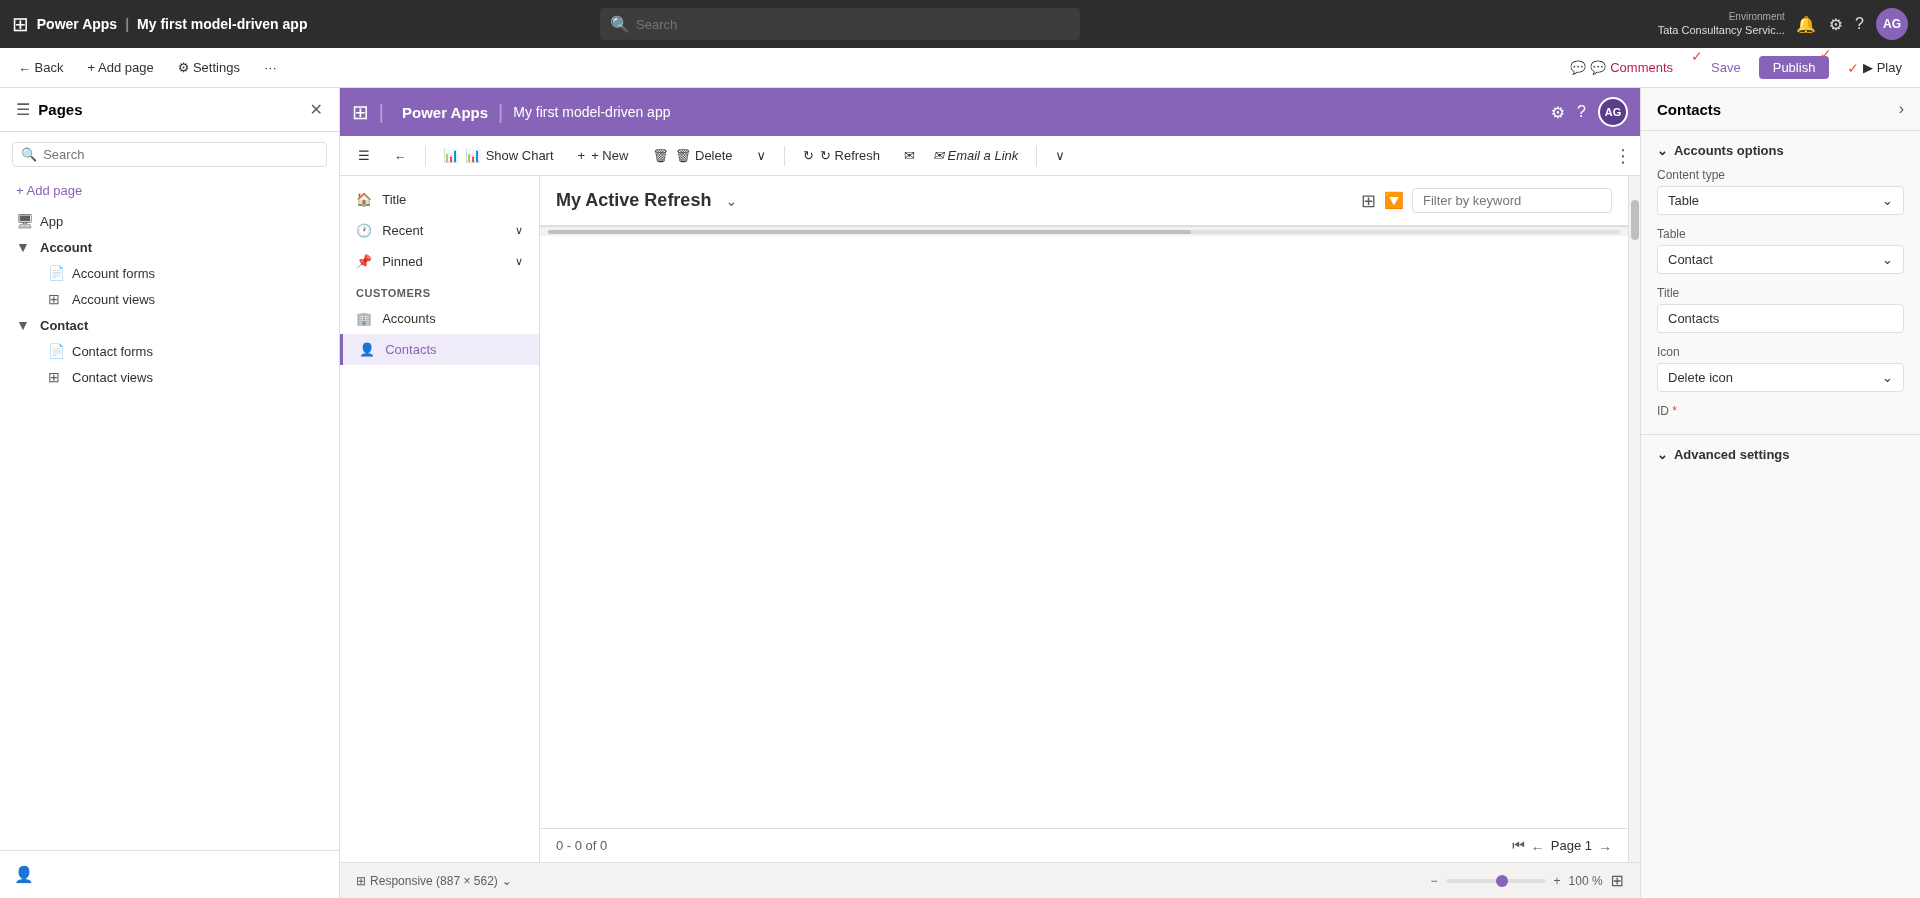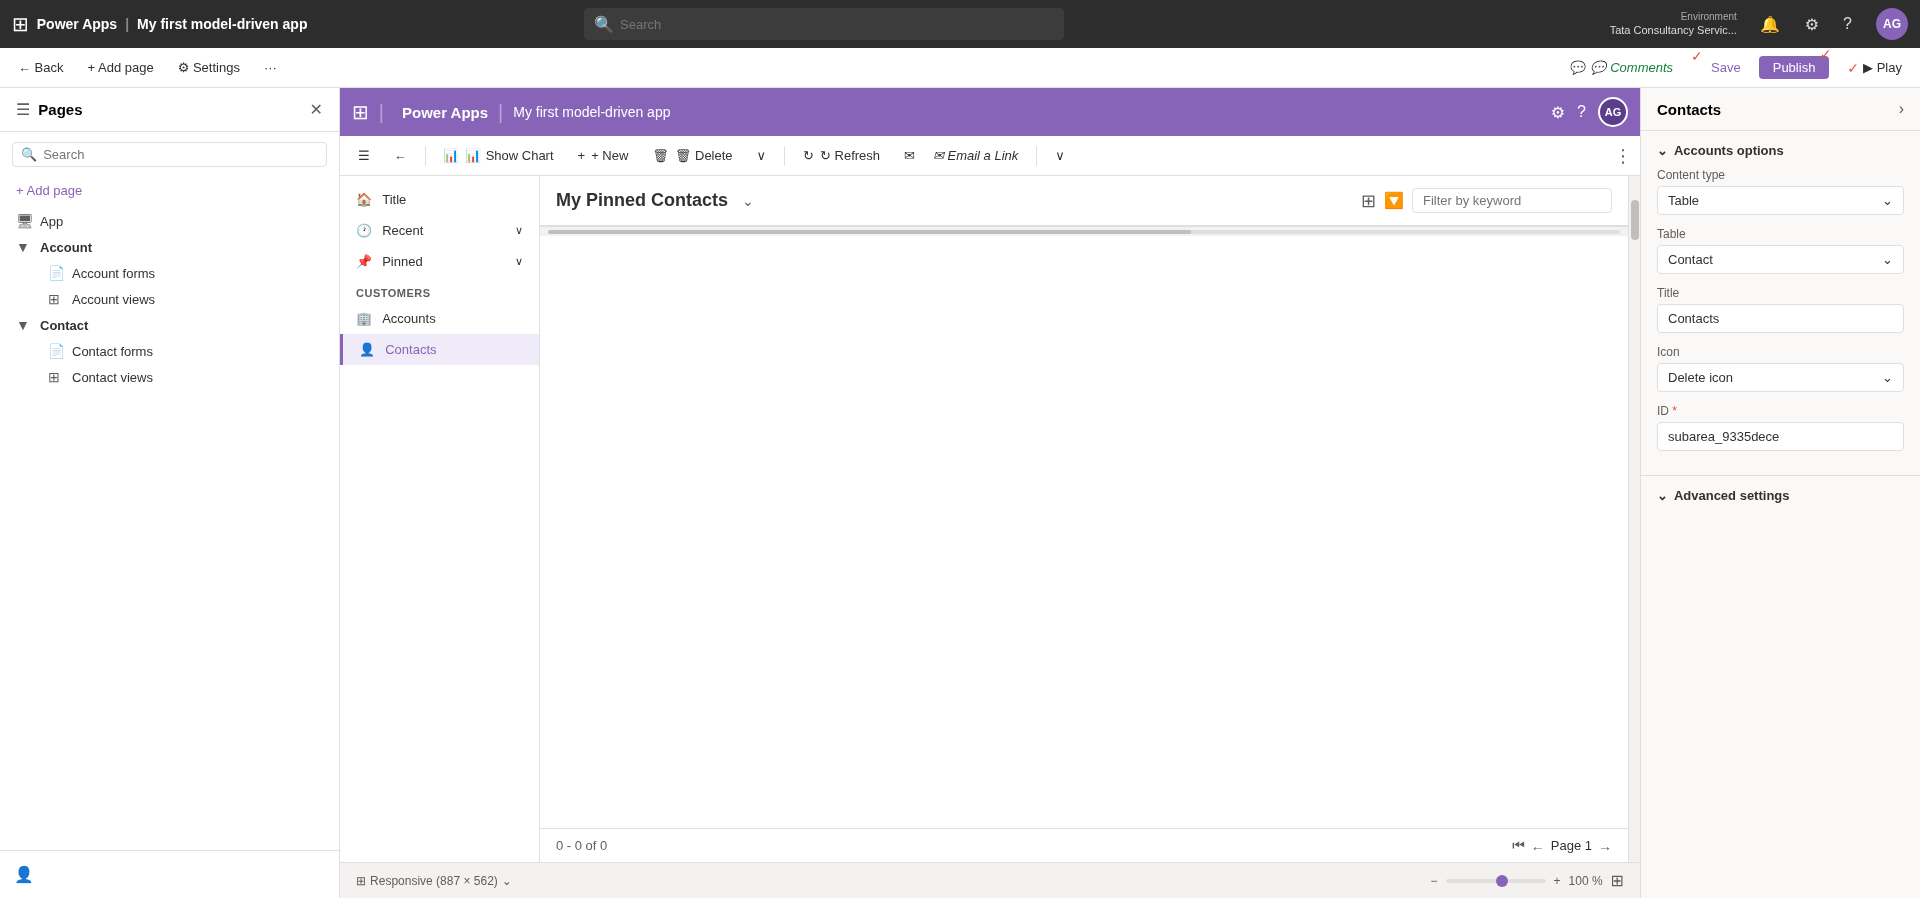--- a/index.html
+++ b/index.html
@@ -12,21 +12,21 @@
     }
     .top-bar-logo { display: flex; align-items: center; gap: 8px; font-size: 14px; font-weight: 600; }
     .top-bar-search {
       flex: 1; max-width: 480px; margin: 0 auto;
       display: flex; align-items: center; background: #3c3c3c;
       border-radius: 4px; padding: 0 10px; gap: 6px; height: 32px;
     }
     .top-bar-search input {
       background: transparent; border: none; color: #fff; outline: none; font-size: 13px; width: 100%;
     }
-    .top-bar-right { display: flex; align-items: center; gap: 24px; margin-left: auto; }
+    .top-bar-right { display: flex; align-items: center; gap: 12px; margin-left: auto; }
     .top-bar-right .env-info { font-size: 11px; line-height: 1.3; text-align: right; color: #ddd; }
     .top-bar-icon { font-size: 16px; color: #ddd; cursor: pointer; }
     .avatar-circle {
       width: 32px; height: 32px; border-radius: 50%; background: #8764b8;
       display: flex; align-items: center; justify-content: center;
       font-size: 12px; font-weight: 700; color: #fff;
     }
 
     
     .second-bar {
@@ -269,21 +269,21 @@
 </div>
 
 <div class="second-bar">
   <button class="second-bar-btn">← Back</button>
   <button class="second-bar-btn">+ Add page</button>
   <button class="second-bar-btn">⚙ Settings</button>
   <button class="second-bar-btn">···</button>
   <div class="second-bar-right">
     <button class="second-bar-btn">
       <span>💬</span>
-      <span style="color:#15803d;font-style:italic;">💬 Comments</span>
+      <span style="color:#be185d;">💬 Comments</span>
     </button>
     <button class="second-bar-btn save-btn" style="position:relative;">
       <span class="checkmark-red" style="position:absolute;top:-8px;left:0;font-size:14px;">✓</span>
       <span style="margin-left:10px;">Save</span>
     </button>
     <div class="publish-btn" style="position:relative;">
       <span style="color:#e74c3c;position:absolute;top:-10px;right:-2px;font-size:14px;">✓</span>
       <span>Publish</span>
     </div>
     <button class="second-bar-btn play-btn">
@@ -431,21 +431,21 @@
           <span>Accounts</span>
         </div>
         <div class="inner-nav-item active">
           <span style="color:#8764b8;">👤</span>
           <span>Contacts</span>
         </div>
       </div>
 
       <div class="data-area">
         <div class="data-header">
-          <span class="data-title">My Pinned Contacts</span>
+          <span class="data-title">My Active Refresh</span>
           <span style="font-size:14px;color:#605e5c;cursor:pointer;margin-left:4px;">⌄</span>
           <div class="data-header-right">
             <span class="grid-icon">⊞</span>
             <span class="filter-icon">🔽</span>
             <input class="filter-input" type="text" placeholder="Filter by keyword" style="">
           </div>
         </div>
 
 
 
@@ -521,21 +521,20 @@
       <label class="form-label">Icon</label>
       <div class="form-select">
         <span>Delete icon</span>
         <span>⌄</span>
       </div>
 
       <label class="form-label">
         <span>ID</span>
         <span class="required-star"> *</span>
       </label>
-      <input class="form-input" type="text" value="subarea_9335dece" style="">
     </div>
 
     <div class="advanced-section">
       <span>⌄</span>
       <span>Advanced settings</span>
     </div>
   </div>
 
 </div>
 

